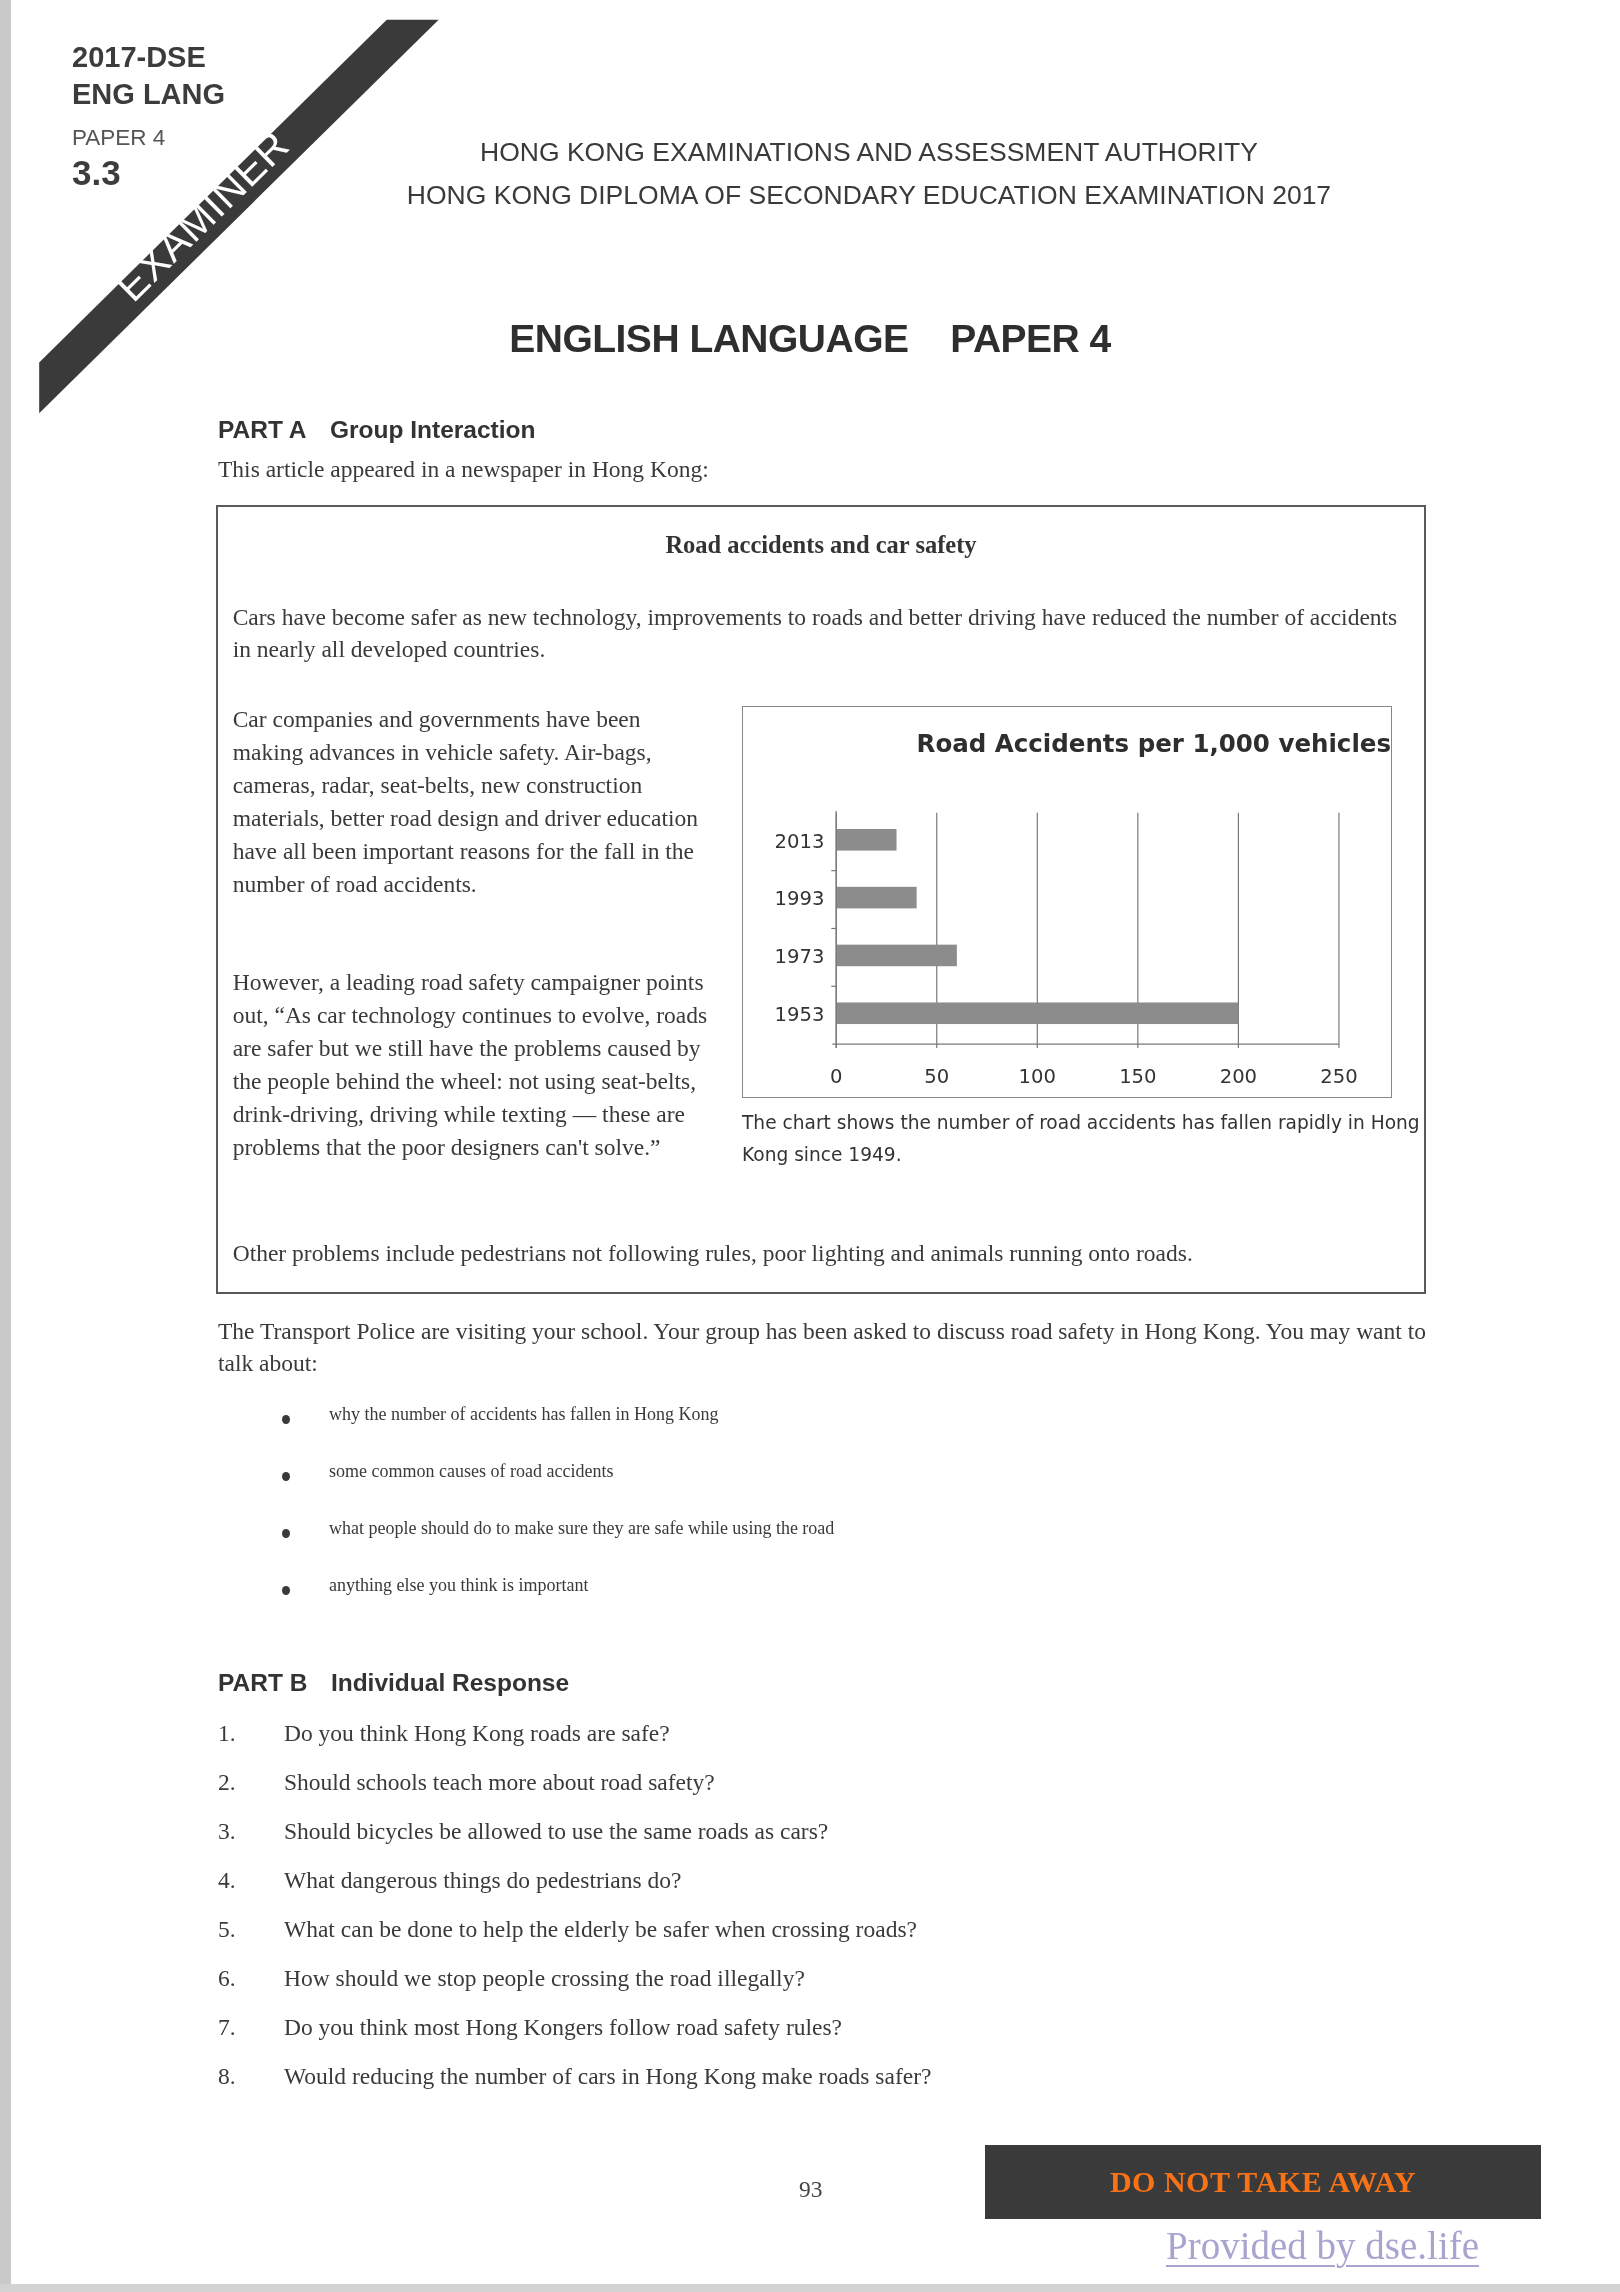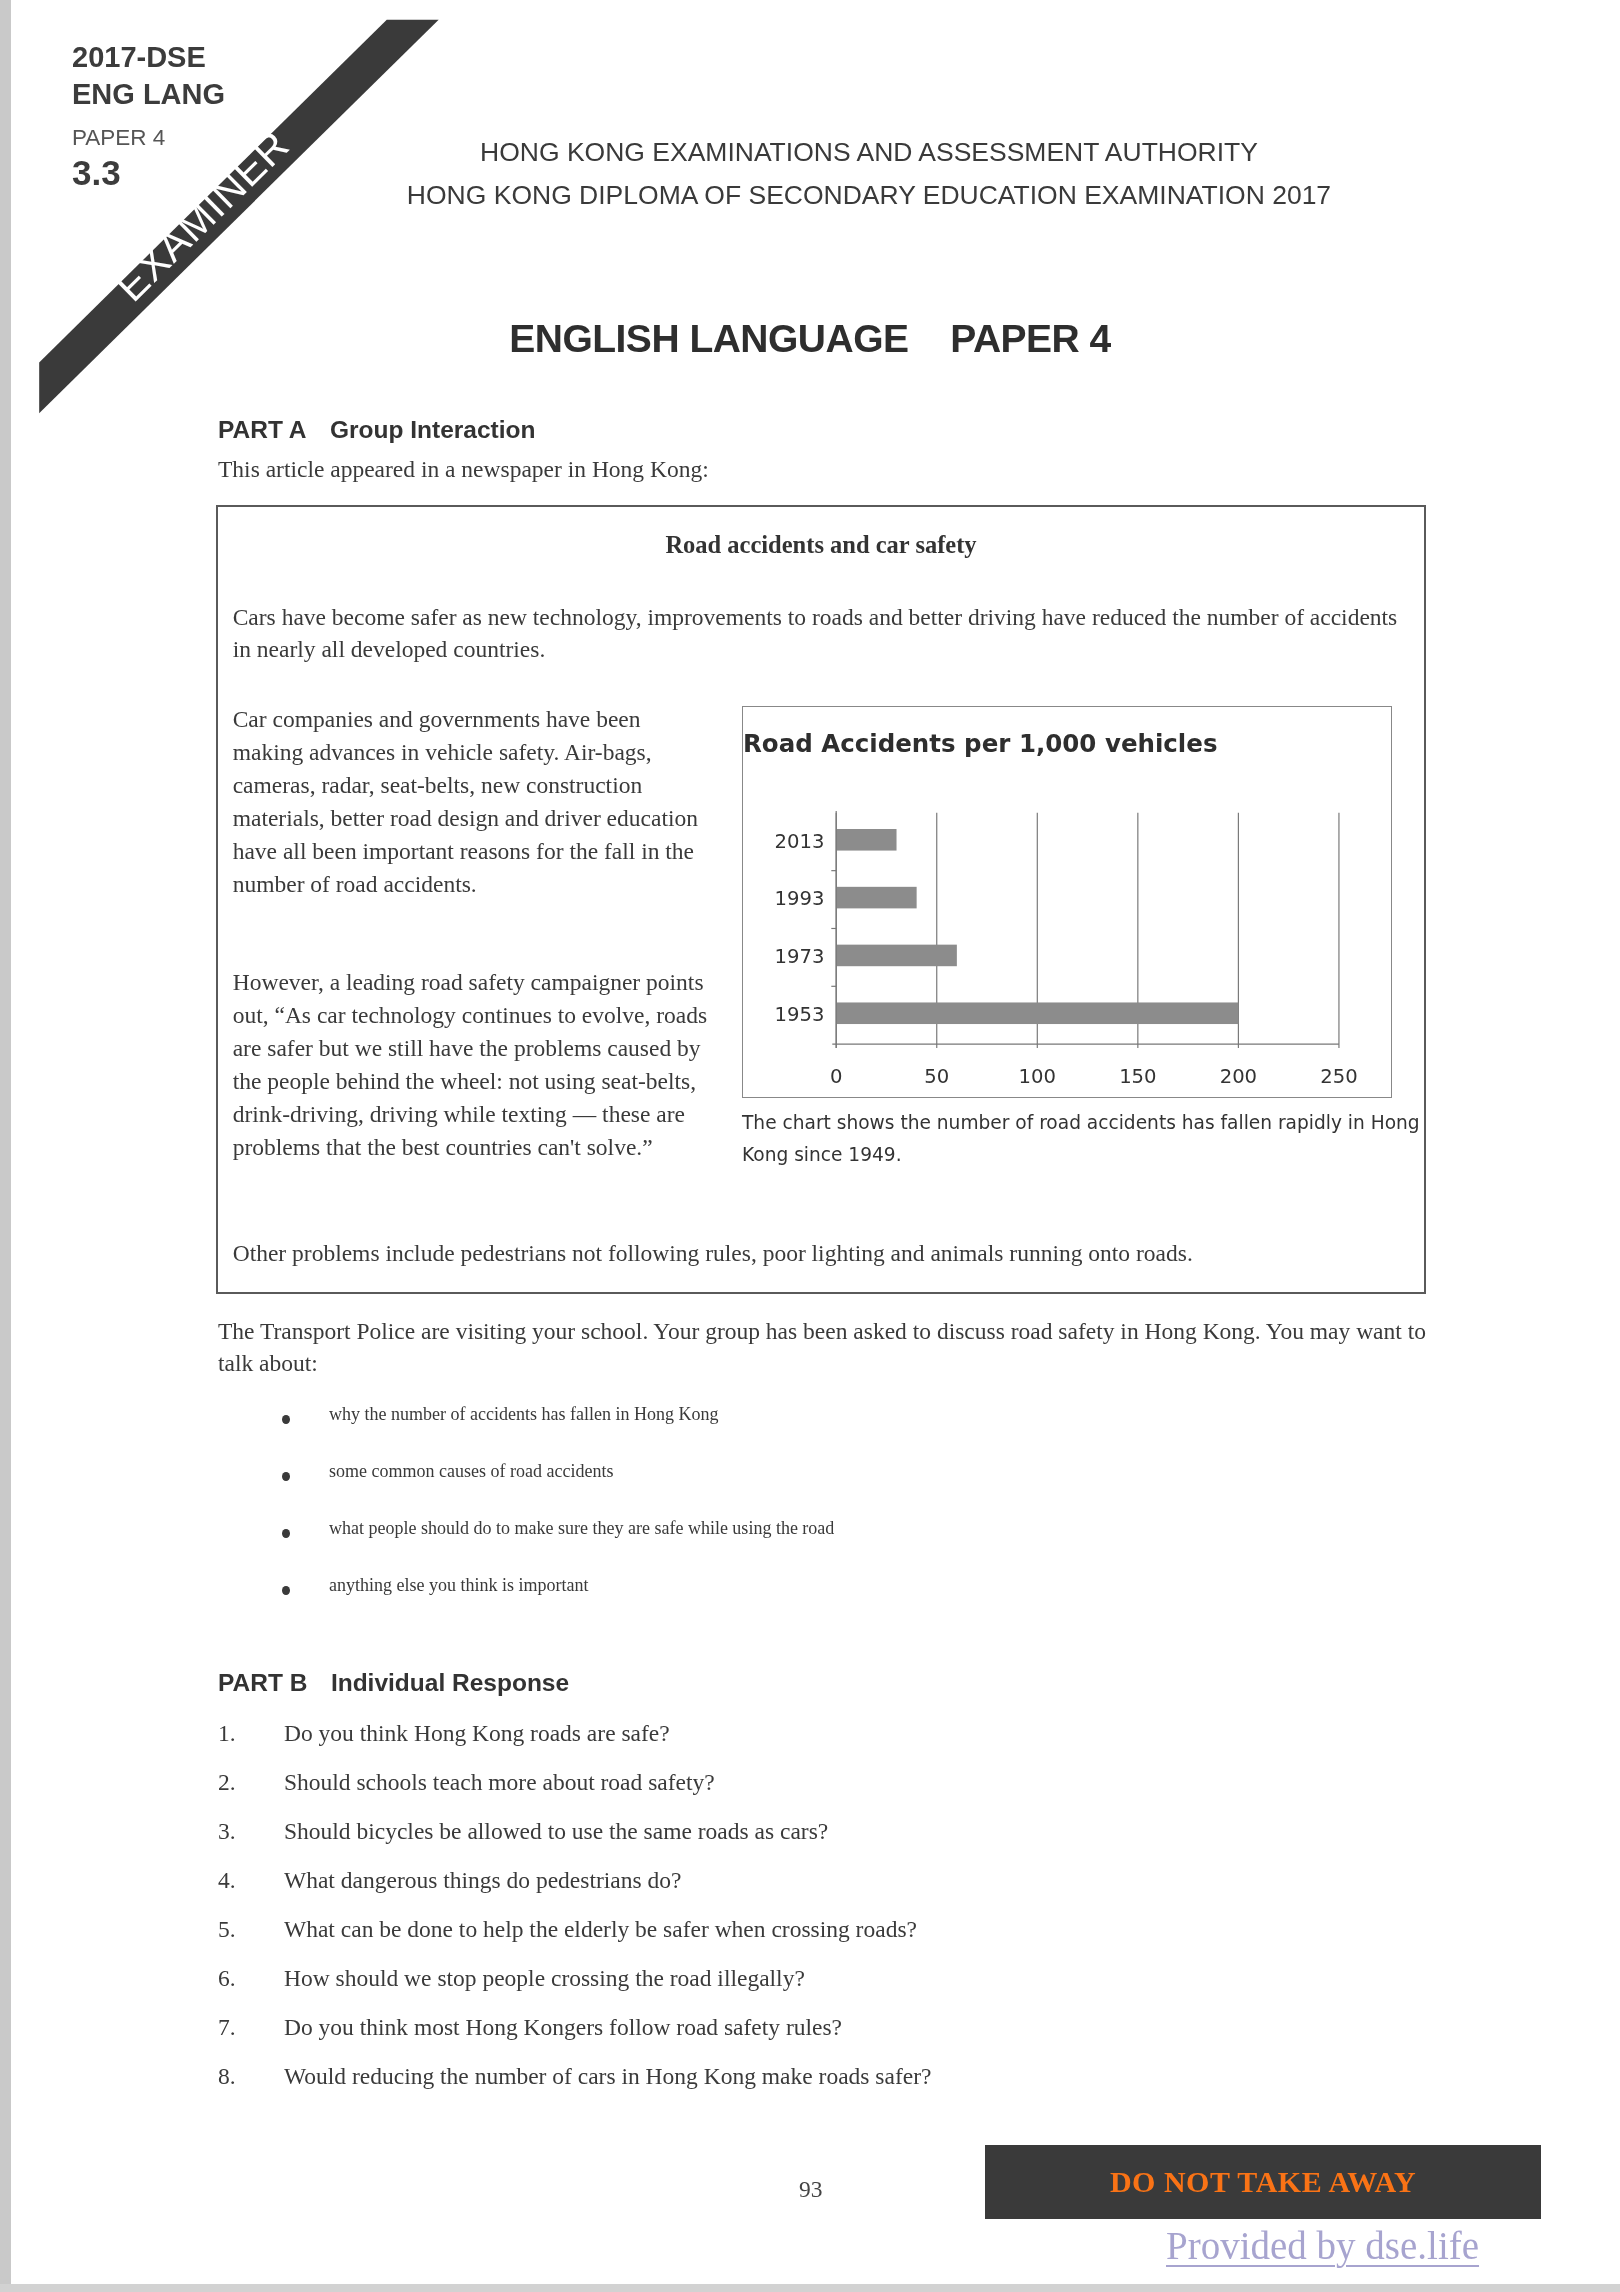--- a/index.html
+++ b/index.html
@@ -30,21 +30,21 @@
 
   .article { position:absolute; left:216px; top:505px; width:1210px; height:789px; border:2px solid #5a5a5a; box-sizing:border-box; }
   .art-title { position:absolute; top:23.5px; left:0; width:100%; text-align:center; font-weight:bold; font-size:24.5px; color:#333; }
   .art-lead { position:absolute; top:94px; left:14.7px; width:1166px; font-size:23.5px; line-height:32px; }
   .art-left { position:absolute; top:196px; left:14.7px; width:480px; font-size:23.5px; line-height:33px; }
   .art-left p { margin:0; }
   .art-left p + p { margin-top:65px; }
   .art-footer { position:absolute; top:733px; left:14.7px; font-size:23.5px; }
 
   .chart-box { position:absolute; left:524px; top:199px; width:650px; height:392px; border:1.5px solid #888; box-sizing:border-box; background:#fff; }
-  .chart-title { position:absolute; top:21.6px; left:0; width:100%; text-align:left; font-family:"DejaVu Sans", sans-serif; font-weight:bold; font-size:24.5px; color:#2e2e2e; }
+  .chart-title { position:absolute; top:21.6px; left:0; width:100%; text-align:right; font-family:"DejaVu Sans", sans-serif; font-weight:bold; font-size:24.5px; color:#2e2e2e; }
   .chart-svg { position:absolute; left:0; top:0; }
   .chart-caption { position:absolute; left:524px; top:600px; width:686px; font-family:"DejaVu Sans", sans-serif; font-size:18.6px; line-height:32px; color:#333; }
 
   .task { position:absolute; left:218px; top:1315px; width:1208px; font-size:23.5px; line-height:32px; text-align:justify; }
   .bullets { position:absolute; left:282px; top:1404px; list-style:none; margin:0; padding:0; font-size:18px; }
   .bullets li { height:57px; position:relative; padding-left:47px; }
   .bullets li .dot { position:absolute; left:0; top:10.8px; width:7.8px; height:8.8px; border-radius:50%; background:#3a3a3a; }
 
   .questions { position:absolute; left:218px; top:1720px; list-style:none; margin:0; padding:0; font-size:23.5px; }
   .questions li { height:49px; display:flex; }
@@ -83,21 +83,21 @@
 <div class="section-h" style="top:416px;">
   <span class="part">PART A</span><span>Group Interaction</span>
 </div>
 <div class="intro">This article appeared in a newspaper in Hong Kong:</div>
 
 <div class="article">
   <div class="art-title">Road accidents and car safety</div>
   <div class="art-lead">Cars have become safer as new technology, improvements to roads and better driving have reduced the number of accidents in nearly all developed countries.</div>
   <div class="art-left">
     <p>Car companies and governments have been making advances in vehicle safety. Air-bags, cameras, radar, seat-belts, new construction materials, better road design and driver education have all been important reasons for the fall in the number of road accidents.</p>
-    <p>However, a leading road safety campaigner points out, “As car technology continues to evolve, roads are safer but we still have the problems caused by the people behind the wheel: not using seat-belts, drink-driving, driving while texting — these are problems that the best countries can't solve.”</p>
+    <p>However, a leading road safety campaigner points out, “As car technology continues to evolve, roads are safer but we still have the problems caused by the people behind the wheel: not using seat-belts, drink-driving, driving while texting — these are problems that the poor designers can't solve.”</p>
   </div>
 
   <div class="chart-box">
     <div class="chart-title">Road Accidents per 1,000 vehicles</div>
     <svg class="chart-svg" id="chart-svg" width="647" height="392" viewBox="0 0 660 400">
         <line x1="95" y1="108" x2="95" y2="348" stroke="#777" stroke-width="1.2"></line>
         <text x="95" y="384" text-anchor="middle" font-family="DejaVu Sans, sans-serif" font-size="20" fill="#333">0</text>
         <line x1="197.60000000000002" y1="108" x2="197.60000000000002" y2="348" stroke="#777" stroke-width="1.2"></line>
         <text x="197.60000000000002" y="384" text-anchor="middle" font-family="DejaVu Sans, sans-serif" font-size="20" fill="#333">50</text>
         <line x1="300.20000000000005" y1="108" x2="300.20000000000005" y2="348" stroke="#777" stroke-width="1.2"></line>

